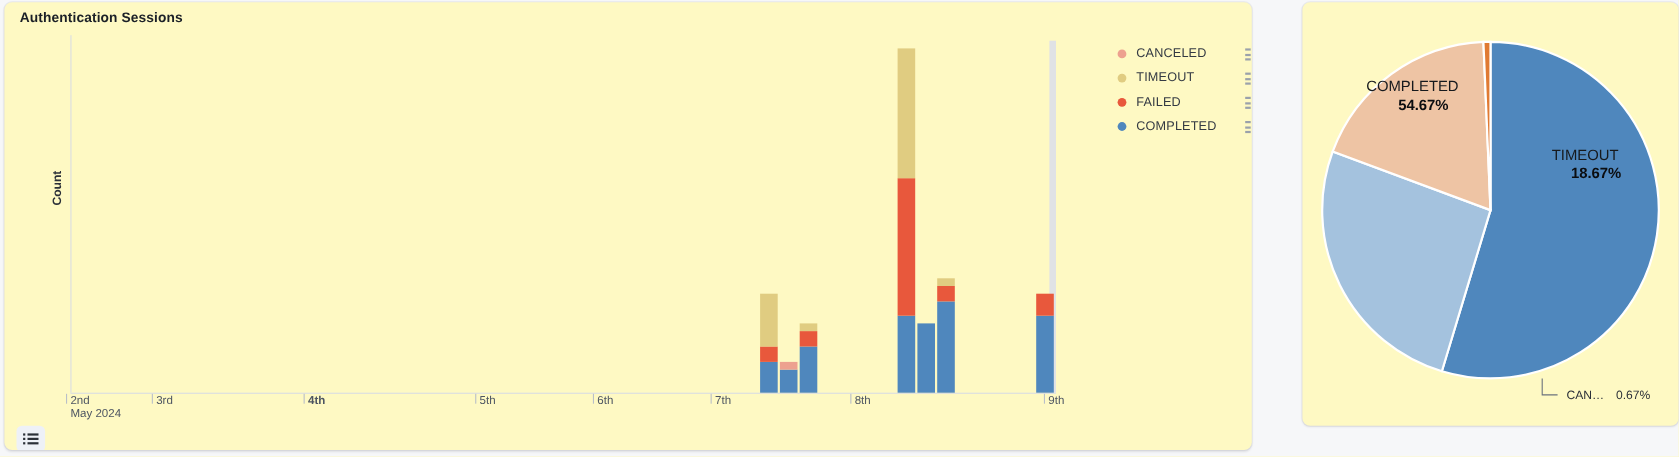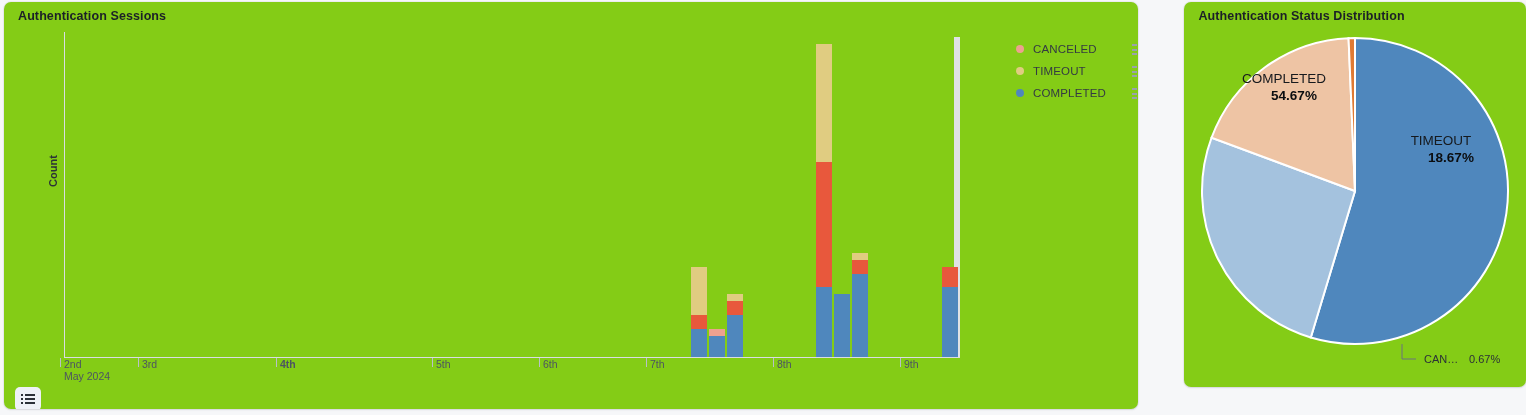--- a/index.html
+++ b/index.html
@@ -11,21 +11,21 @@
     overflow:hidden;
   }
   .dashboard{
     position:relative;width:1526px;height:415px;
     display:flex;align-items:flex-start;
   }
 
   
   .panel{
     position:relative;
-    background:#84cc16;
+    background:#fef9c3;
     border-radius:7px;
     box-shadow:0 1px 2px rgba(16,24,40,.10),0 0 0 1px rgba(16,24,40,.045);
     overflow:hidden;
   }
   #sessions-panel{width:1136px;height:407px;margin:2px 0 0 4px;}
   #distribution-panel{width:342px;height:385px;margin:2px 0 0 46px;}
 
   .panel-title{
     position:absolute;left:14px;top:7px;
     font-size:12.5px;font-weight:bold;color:#1b2027;
@@ -127,21 +127,21 @@
             <span class="tick-label">6th</span>
           </div>
           <div class="xtick" style="left: 645px;">
             <span class="tick-mark"></span>
             <span class="tick-label">7th</span>
           </div>
           <div class="xtick" style="left: 772px;">
             <span class="tick-mark"></span>
             <span class="tick-label">8th</span>
           </div>
-          <div class="xtick" style="left: 899px;">
+          <div class="xtick" style="left: 948px;">
             <span class="tick-mark"></span>
             <span class="tick-label">9th</span>
           </div>
         </div>
       <div id="bars-layer">
           <div class="plot-band" style="left: 950px; top: 35px; width: 6px; height: 320px; background: rgb(224, 226, 229);"></div>
           <div class="bar" style="left: 687px; width: 16px; top: 264.565px; height: 90.4348px; position: absolute;">
             <div class="seg" style="bottom: 0px; height: 27.8261px; background: rgb(79, 135, 189);"></div>
             <div class="seg" style="bottom: 27.8261px; height: 13.913px; background: rgb(232, 88, 60);"></div>
             <div class="seg" style="bottom: 41.7391px; height: 48.6957px; background: rgb(224, 204, 129);"></div>
@@ -180,20 +180,29 @@
             <span class="legend-label">CANCELED</span>
             <span class="legend-menu">
               <i></i>
               <i></i>
               <i></i>
             </span>
           </div>
           <div class="legend-row">
             <span class="legend-dot" style="background: rgb(224, 204, 129);"></span>
             <span class="legend-label">TIMEOUT</span>
+            <span class="legend-menu">
+              <i></i>
+              <i></i>
+              <i></i>
+            </span>
+          </div>
+          <div class="legend-row">
+            <span class="legend-dot" style="background: rgb(232, 88, 60);"></span>
+            <span class="legend-label">FAILED</span>
             <span class="legend-menu">
               <i></i>
               <i></i>
               <i></i>
             </span>
           </div>
           <div class="legend-row">
             <span class="legend-dot" style="background: rgb(79, 135, 189);"></span>
             <span class="legend-label">COMPLETED</span>
             <span class="legend-menu">
@@ -217,21 +226,20 @@
           </span>
           <span>
             <b></b>
             <u></u>
           </span>
       </div>
     </div>
   </div>
 
   <div class="panel" id="distribution-panel">
-    <div class="panel-title">Authentication Status Distribution</div>
 
     <div id="pie-wrap">
       <svg id="pie-svg" width="342" height="359" viewBox="0 0 342 359">
           <path d="M 171 163 L 171 10 A 153 153 0 1 1 126.79776651309643 309.47580876980766 Z" fill="#4f87bd" stroke="#ffffff" stroke-width="2"></path>
           <path d="M 171 163 L 126.79776651309643 309.47580876980766 A 153 153 0 0 1 27.58000252072688 109.71112383390607 Z" fill="#a4c2de" stroke="#ffffff" stroke-width="2"></path>
           <path d="M 171 163 L 27.58000252072688 109.71112383390607 A 153 153 0 0 1 164.56165243776636 10.135525118921493 Z" fill="#eec4a4" stroke="#ffffff" stroke-width="2"></path>
           <path d="M 171 163 L 164.56165243776636 10.135525118921493 A 153 153 0 0 1 170.99999999999997 10 Z" fill="#e07a33" stroke="#ffffff" stroke-width="2"></path>
           <g class="slice-label">
             <text x="100" y="55" text-anchor="middle" class="slice-name">COMPLETED</text>
             <text x="110" y="72" text-anchor="middle" class="slice-pct">54.67%</text>

